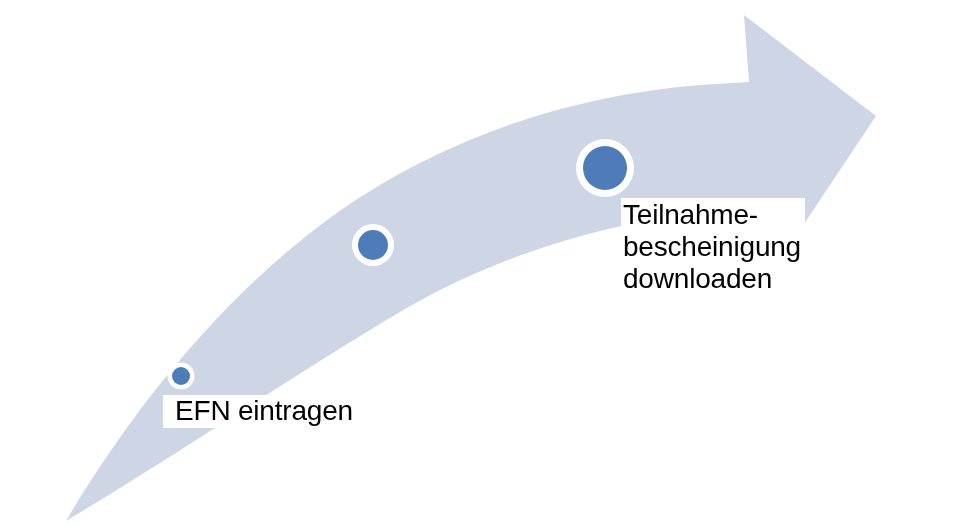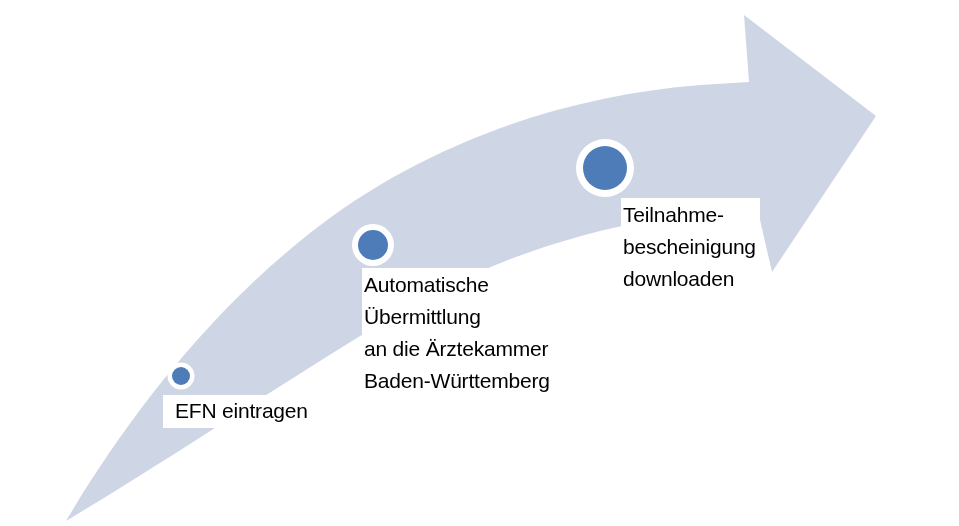--- a/index.html
+++ b/index.html
@@ -23,21 +23,21 @@
     left: 0;
     top: 0;
     width: 959px;
     height: 526px;
     display: block;
   }
   .step-label {
     position: absolute;
     color: #000000;
     font-family: "Liberation Sans", sans-serif;
-    font-size: 21px;
+    font-size: 28px;
     line-height: 32px;
     white-space: pre-line;
     background: #ffffff;
     letter-spacing: -0.2px;
   }
   #label-1 {
     left: 163px;
     top: 395px;
     padding: 0 3px 1px 12px;
   }
@@ -85,22 +85,18 @@
     </g>
 
     <g>
       <circle class="marker-ring" cx="605" cy="168" r="29" fill="#ffffff"></circle>
       <circle class="marker-dot" cx="605" cy="168" r="22" fill="#4d7cb8"></circle>
     </g>
   </svg>
 
   <div id="label-1" class="step-label">EFN eintragen</div>
 
-  <div id="label-2" class="step-label">Automatische
-Übermittlung
-an die Ärztekammer
-Baden-Württemberg</div>
 
   <div id="label-3" class="step-label">Teilnahme-
 bescheinigung
 downloaden</div>
 
 </div>
 
 </body></html>

